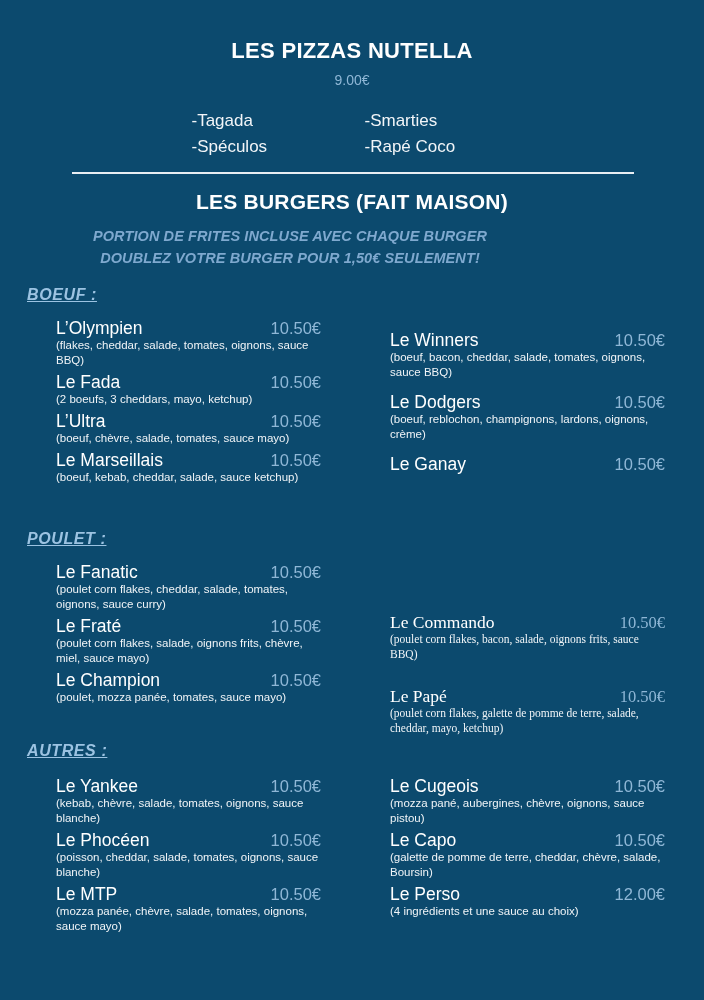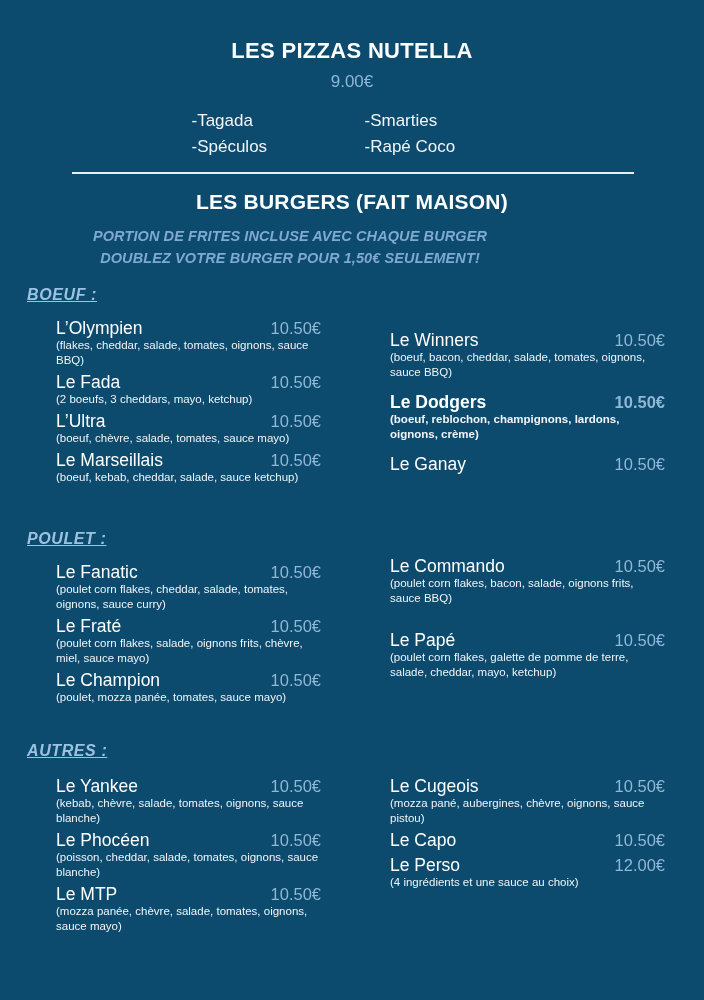--- a/index.html
+++ b/index.html
@@ -13,21 +13,21 @@
 
   
   .pizza-title {
     position:absolute; top:38px; left:0; width:704px;
     text-align:center;
     font-size:22px; font-weight:bold; letter-spacing:0.3px;
     color:#ffffff;
   }
   .pizza-price {
     position:absolute; top:72px; left:0; width:704px;
-    text-align:center; font-size:17px; color:#8fb7d6;
+    text-align:center; font-size:14px; color:#8fb7d6;
   }
   .pizza-flavors {
     position:absolute; top:108px; left:0; width:704px;
     display:flex; justify-content:center;
   }
   .flavor-col { width:148px; }
   .flavor-col.left { margin-right:25px; }
   .flavor-line {
     font-size:17px; color:#f2f5f8; line-height:26px; white-space:nowrap;
   }
@@ -137,21 +137,21 @@
   </div>
 
   <div class="col right" style="top:330px;">
     <div class="item" style="margin-bottom:12px;">
       <div class="item-row">
         <span class="item-name">Le Winners</span>
         <span class="item-price">10.50€</span>
       </div>
       <div class="item-desc">(boeuf, bacon, cheddar, salade, tomates, oignons, sauce BBQ)</div>
     </div>
-    <div class="item" style="margin-bottom:12px;font-weight:bold;">
+    <div class="item" style="margin-bottom:12px;">
       <div class="item-row">
         <span class="item-name">Le Dodgers</span>
         <span class="item-price">10.50€</span>
       </div>
       <div class="item-desc">(boeuf, reblochon,  champignons, lardons, oignons, crème)</div>
     </div>
     <div class="item">
       <div class="item-row">
         <span class="item-name">Le Ganay</span>
         <span class="item-price">10.50€</span>
@@ -178,21 +178,21 @@
     </div>
     <div class="item">
       <div class="item-row">
         <span class="item-name">Le Champion</span>
         <span class="item-price">10.50€</span>
       </div>
       <div class="item-desc">(poulet, mozza panée, tomates, sauce mayo)</div>
     </div>
   </div>
 
-  <div class="col right" style="top:556px;">
+  <div class="col right" style="top:612px;font-family:Liberation Serif, serif;">
     <div class="item" style="margin-bottom:24px;">
       <div class="item-row">
         <span class="item-name">Le Commando</span>
         <span class="item-price">10.50€</span>
       </div>
       <div class="item-desc">(poulet corn flakes, bacon, salade, oignons frits, sauce BBQ)</div>
     </div>
     <div class="item">
       <div class="item-row">
         <span class="item-name">Le Papé</span>
@@ -234,20 +234,21 @@
         <span class="item-name">Le Cugeois</span>
         <span class="item-price">10.50€</span>
       </div>
       <div class="item-desc">(mozza pané, aubergines, chèvre, oignons, sauce pistou)</div>
     </div>
     <div class="item">
       <div class="item-row">
         <span class="item-name">Le Capo</span>
         <span class="item-price">10.50€</span>
       </div>
+      <div class="item-desc">(galette de pomme de terre, cheddar, chèvre, salade, Boursin)</div>
     </div>
     <div class="item">
       <div class="item-row">
         <span class="item-name">Le Perso</span>
         <span class="item-price">12.00€</span>
       </div>
       <div class="item-desc">(4 ingrédients et une sauce au choix)</div>
     </div>
   </div>
 

